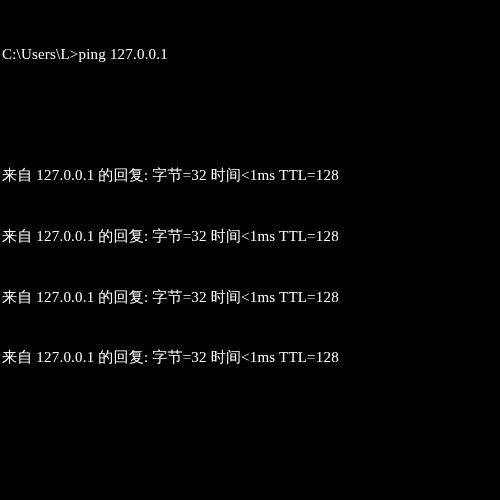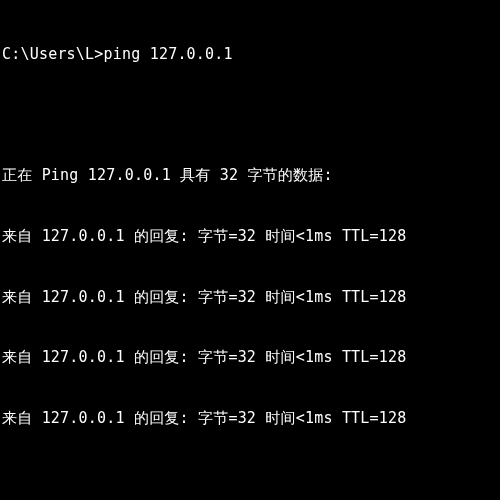--- a/index.html
+++ b/index.html
@@ -18,29 +18,29 @@
       overflow: hidden;
       padding: 3px 2px;
       letter-spacing: 0.2px;
     }
     .terminal {
       white-space: pre-wrap;
       word-break: break-all;
     }
     .line {
       min-height: 1.35em;
+      font-family: Liberation Serif, serif;
     }
   </style>
 </head>
 <body>
 
 <div class="terminal">
   <div class="line"><span>C:\Users\L&gt;</span><span>ping 127.0.0.1</span></div>
   <div class="line"> </div>
-  <div class="line">正在 Ping 127.0.0.1 具有 32 字节的数据:</div>
   <div class="line">来自 127.0.0.1 的回复: 字节=32 时间&lt;1ms TTL=128</div>
   <div class="line">来自 127.0.0.1 的回复: 字节=32 时间&lt;1ms TTL=128</div>
   <div class="line">来自 127.0.0.1 的回复: 字节=32 时间&lt;1ms TTL=128</div>
   <div class="line">来自 127.0.0.1 的回复: 字节=32 时间&lt;1ms TTL=128</div>
   <div class="line"> </div>
   
   
   
   
   

